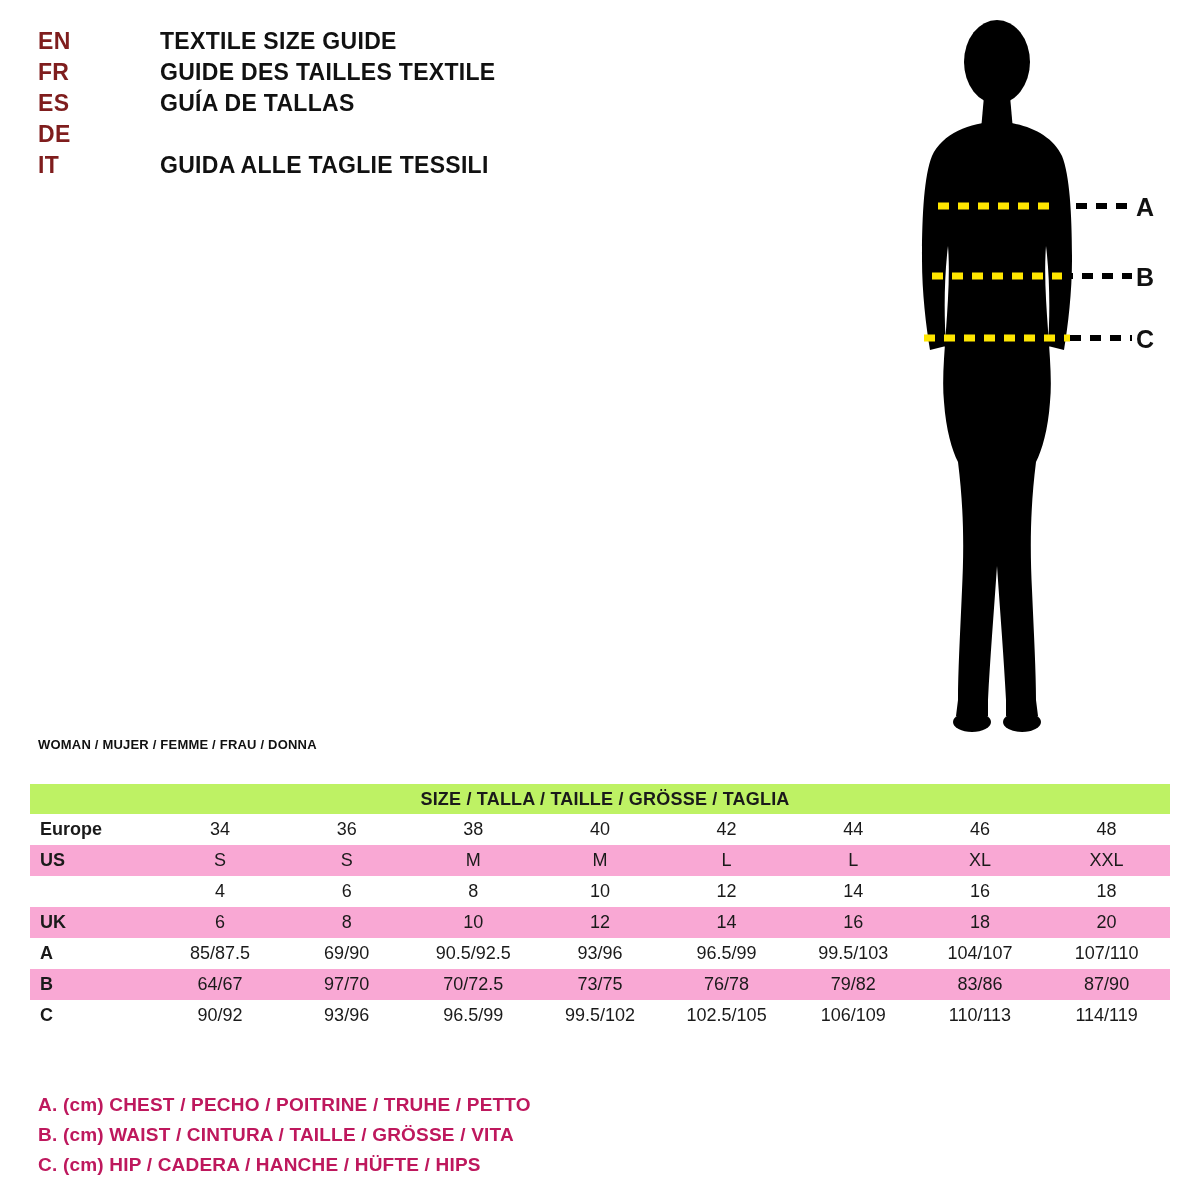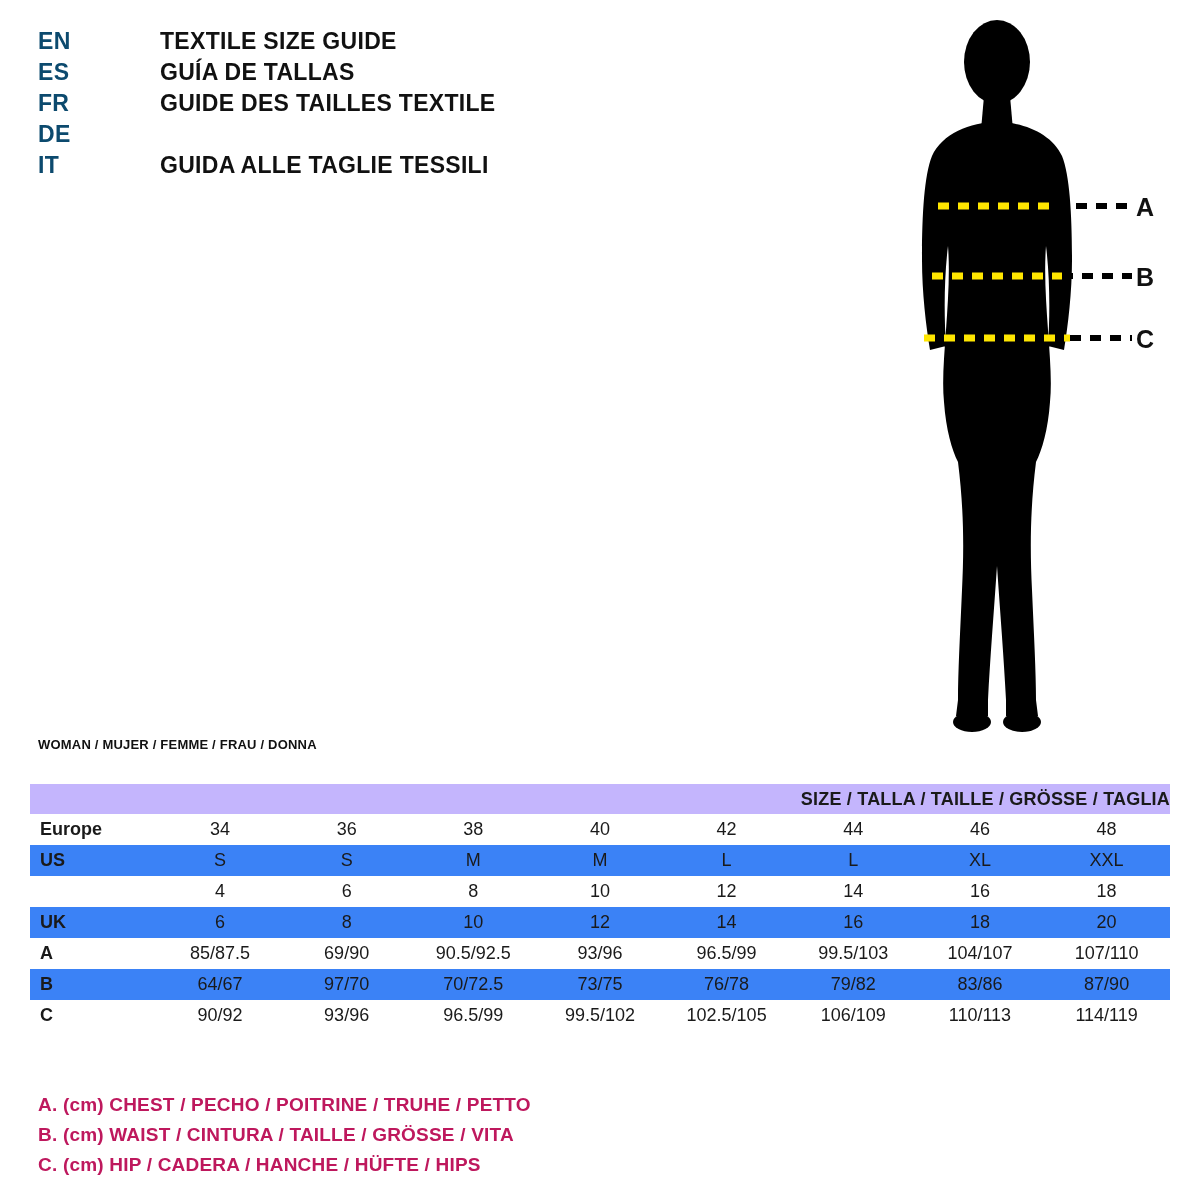--- a/index.html
+++ b/index.html
@@ -27,21 +27,21 @@
   .lang-row {
     display: flex;
     align-items: baseline;
     height: 31px;
   }
   .lang-code {
     width: 78px;
     font-size: 23px;
     font-weight: bold;
     letter-spacing: 0.3px;
-    color: #0c4a6e;
+    color: #7f1d1d;
   }
   .lang-title {
     font-size: 23px;
     font-weight: bold;
     letter-spacing: 0.3px;
     color: #111;
     white-space: nowrap;
     margin-left: 44px;
   }
 
@@ -86,29 +86,29 @@
     font-size: 18px;
     font-weight: normal;
     color: #1a1a1a;
     padding: 0;
     height: 31px;
     text-align: center;
     vertical-align: middle;
     white-space: nowrap;
   }
   .size-table .hdr-row td {
-    background: #c4b5fd;
-    font-weight: bold;
-    text-align: right;
+    background: #bef264;
+    font-weight: bold;
+    text-align: center;
     padding-left: 10px;
     height: 30px;
     letter-spacing: 0.2px;
   }
   .size-table tbody tr.odd td { background: #ffffff; }
-  .size-table tbody tr.even td { background: #3b82f6; }
+  .size-table tbody tr.even td { background: #f9a8d4; }
   .size-table td.rowlabel {
     text-align: left;
     padding-left: 10px;
     width: 190px;
     font-weight: bold;
   }
 
   
   .footnotes {
     position: absolute;
@@ -128,26 +128,26 @@
 </style>
 </head>
 <body>
 
 <div class="lang-block">
   <div class="lang-row">
     <span class="lang-code">EN</span>
     <span class="lang-title">TEXTILE SIZE GUIDE</span>
   </div>
   <div class="lang-row">
+    <span class="lang-code">FR</span>
+    <span class="lang-title">GUIDE DES TAILLES TEXTILE</span>
+  </div>
+  <div class="lang-row">
     <span class="lang-code">ES</span>
     <span class="lang-title">GUÍA DE TALLAS</span>
-  </div>
-  <div class="lang-row">
-    <span class="lang-code">FR</span>
-    <span class="lang-title">GUIDE DES TAILLES TEXTILE</span>
   </div>
   <div class="lang-row">
     <span class="lang-code">DE</span>
   </div>
   <div class="lang-row">
     <span class="lang-code">IT</span>
     <span class="lang-title">GUIDA ALLE TAGLIE TESSILI</span>
   </div>
 </div>
 

